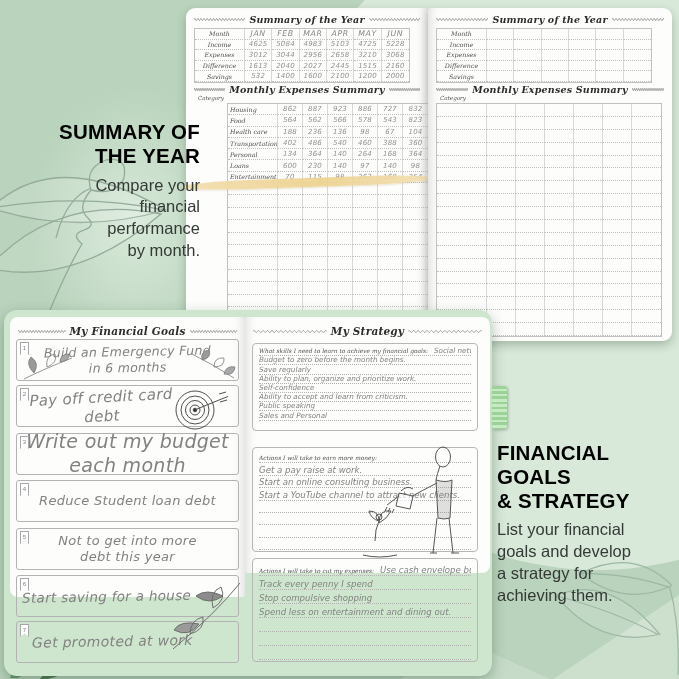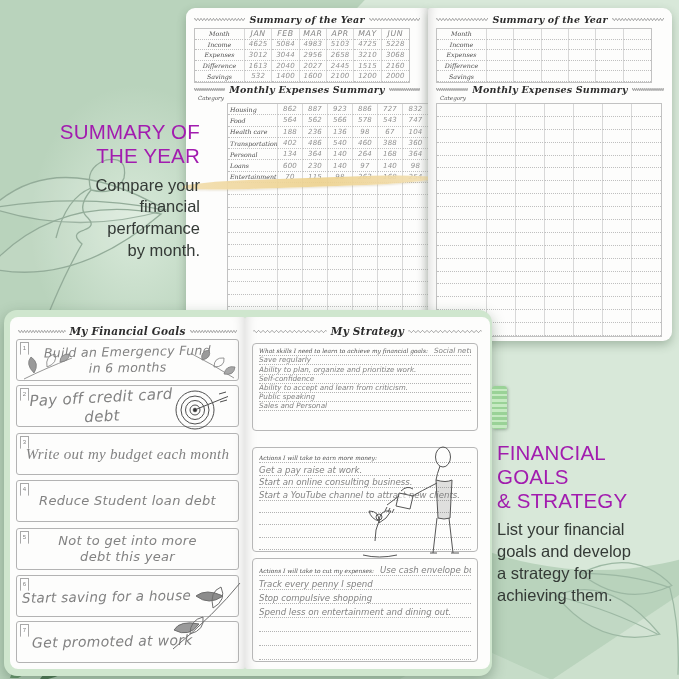--- a/index.html
+++ b/index.html
@@ -15,22 +15,22 @@
 .art{position:absolute;z-index:2;}
 .art-tl{left:-4px;top:138px;width:200px;height:245px;}
 .art-br{left:538px;top:553px;width:142px;height:126px;}
 .art-bl{left:2px;top:618px;width:95px;height:62px;z-index:3;}
 
 
 .page{position:absolute;background:#fdfdfc;z-index:3;}
 .tp-left{left:186px;top:8px;width:242px;height:338px;border-radius:9px 2px 2px 9px;box-shadow:0 4px 10px rgba(45,75,50,.30), inset -10px 0 12px -9px rgba(0,0,0,.18);}
 .tp-right{left:428px;top:8px;width:244px;height:333px;border-radius:2px 9px 9px 2px;box-shadow:0 4px 10px rgba(45,75,50,.30), inset 10px 0 12px -9px rgba(0,0,0,.16);}
 .cover{position:absolute;left:4px;top:310px;width:488px;height:366px;background:#cfe6ce;border-radius:13px;box-shadow:0 5px 14px rgba(40,70,45,.35);z-index:6;}
-.bp-left{left:10px;top:317px;width:235px;height:352px;border-radius:8px 2px 2px 8px;box-shadow:inset -10px 0 12px -9px rgba(0,0,0,.16);z-index:7;}
-.bp-right{left:245px;top:317px;width:245px;height:352px;border-radius:2px 8px 8px 2px;box-shadow:inset 10px 0 12px -9px rgba(0,0,0,.15);z-index:7;}
+.bp-left{left:10px;top:317px;width:235px;height:280px;border-radius:8px 2px 2px 8px;box-shadow:inset -10px 0 12px -9px rgba(0,0,0,.16);z-index:7;}
+.bp-right{left:245px;top:317px;width:245px;height:256px;border-radius:2px 8px 8px 2px;box-shadow:inset 10px 0 12px -9px rgba(0,0,0,.15);z-index:7;}
 
 
 .trow{position:absolute;left:8px;right:8px;display:flex;align-items:center;gap:4px;}
 .trow .wave{flex:1;height:5px;}
 .ptitle{font-family:"DejaVu Serif",serif;font-style:italic;font-weight:bold;font-size:9.5px;color:#2c2c2c;letter-spacing:.2px;white-space:nowrap;}
 .ptitle.big{font-size:10.5px;}
 
 
 .gtable{position:absolute;display:grid;border:1px solid #c2c2c2;}
 .gtable .c{border-right:1px solid #d8d8d8;border-bottom:1px dotted #bfbfbf;display:flex;align-items:center;justify-content:center;overflow:hidden;}
@@ -41,35 +41,35 @@
 .gtable .c.mon{font-size:7.8px;letter-spacing:.6px;color:#868686;}
 #sumTable,#sumTableR{top:20px;left:8px;width:216px;grid-template-columns:50px repeat(6,1fr);grid-auto-rows:10.6px;}
 #expTable{top:95px;left:4px;width:202px;grid-template-columns:50px repeat(6,1fr);grid-template-rows:repeat(7,11.3px);grid-auto-rows:12.4px;margin-left:37px;}
 #expTableR{top:95px;left:8px;width:226px;grid-template-columns:50px repeat(6,1fr);grid-auto-rows:12.9px;}
 .catlabel{position:absolute;top:87px;left:12px;font-family:"DejaVu Serif",serif;font-style:italic;font-size:5.6px;color:#555;}
 .tanband{position:absolute;left:-4px;top:170px;width:252px;height:9px;background:linear-gradient(90deg,#f3deae,#edd28f 55%,#f3e0b4);border-radius:60%/100%;transform:rotate(-2deg);opacity:.92;z-index:6;box-shadow:0 1px 2px rgba(150,120,40,.22);}
 .elastic{position:absolute;left:492px;top:386px;width:15px;height:43px;border-radius:3px;background:repeating-linear-gradient(180deg,#9ad297 0 2.6px,#c6eac2 2.6px 5.2px);box-shadow:1px 1px 3px rgba(40,70,45,.35);z-index:9;}
 
 
 .ov{position:absolute;z-index:4;}
-.ov h2{font-size:20.5px;font-weight:normal;color:#a21caf;line-height:1.16;letter-spacing:.2px;}
+.ov h2{font-size:20.5px;font-weight:bold;color:#000000;line-height:1.16;letter-spacing:.2px;}
 .ov p{margin-top:7px;font-size:16.5px;color:#343a36;line-height:1.33;}
 .ov-left{left:18px;top:120px;width:182px;text-align:right;}
 .ov-right{left:497px;top:441px;width:184px;text-align:left;}
 
 
 .hw{font-family:"DejaVu Sans",sans-serif;font-style:italic;color:#828282;}
 
 
 .goalbox{position:absolute;left:6px;width:223px;height:42px;border:1px solid #b3b3b3;border-radius:3px;display:flex;align-items:center;justify-content:center;text-align:center;}
 .gtag{position:absolute;top:2px;left:3px;width:9px;height:13px;border:1px solid #a8a8a8;background:#fff;font-size:6px;color:#7f7f7f;text-align:center;line-height:10px;clip-path:polygon(0 0,100% 0,100% 100%,50% 72%,0 100%);}
 .gtext{line-height:1.25;letter-spacing:.3px;}
 .g0 .gtext{font-size:12.5px;transform:rotate(-1deg);}
 .g1 .gtext{font-size:15px;transform:rotate(-3deg);padding-right:52px;}
-.g2 .gtext{font-size:15px;font-family:Liberation Serif, serif;}
+.g2 .gtext{font-size:19px;}
 .g3 .gtext{font-size:13px;}
 .g4 .gtext{font-size:13px;}
 .g5 .gtext{font-size:13.5px;transform:rotate(-1deg);padding-right:42px;}
 .g6 .gtext{font-size:14px;transform:rotate(-1deg);padding-right:30px;}
 
 
 .secbox{position:absolute;left:7px;width:226px;border:1px solid #b7b7b7;border-radius:4px;padding:3px 6px 0;background:transparent;}
 .sline{border-bottom:1px dotted #b2b2b2;display:flex;align-items:flex-end;white-space:nowrap;overflow:hidden;}
 .prompt{font-family:"DejaVu Serif",serif;font-style:italic;font-size:5.9px;color:#4f4f4f;margin-right:4px;transform:translateY(-1px);}
 .ans{margin-left:2px;}
@@ -191,21 +191,21 @@
         <div class="c val">923</div>
         <div class="c val">886</div>
         <div class="c val">727</div>
         <div class="c val lc">832</div>
         <div class="c lbl la">Food</div>
         <div class="c val">564</div>
         <div class="c val">562</div>
         <div class="c val">566</div>
         <div class="c val">578</div>
         <div class="c val">543</div>
-        <div class="c val lc">747</div>
+        <div class="c val lc">823</div>
         <div class="c lbl la">Health care</div>
         <div class="c val">188</div>
         <div class="c val">236</div>
         <div class="c val">136</div>
         <div class="c val">98</div>
         <div class="c val">67</div>
         <div class="c val lc">104</div>
         <div class="c lbl la">Transportation</div>
         <div class="c val">402</div>
         <div class="c val">486</div>
@@ -624,20 +624,23 @@
           </svg>
         </span>
     </div>
     <div id="secboxes">
         <div class="secbox s0" style="top:26px;height:88px">
           <div class="sline">
             <span class="prompt">What skills I need to learn to achieve my financial goals:</span>
             <span class="hw ans">Social networking</span>
           </div>
           <div class="sline">
+            <span class="hw">Budget to zero before the month begins.</span>
+          </div>
+          <div class="sline">
             <span class="hw">Save regularly</span>
           </div>
           <div class="sline">
             <span class="hw">Ability to plan, organize and prioritize work.</span>
           </div>
           <div class="sline">
             <span class="hw">Self-confidence</span>
           </div>
           <div class="sline">
             <span class="hw">Ability to accept and learn from criticism.</span>

